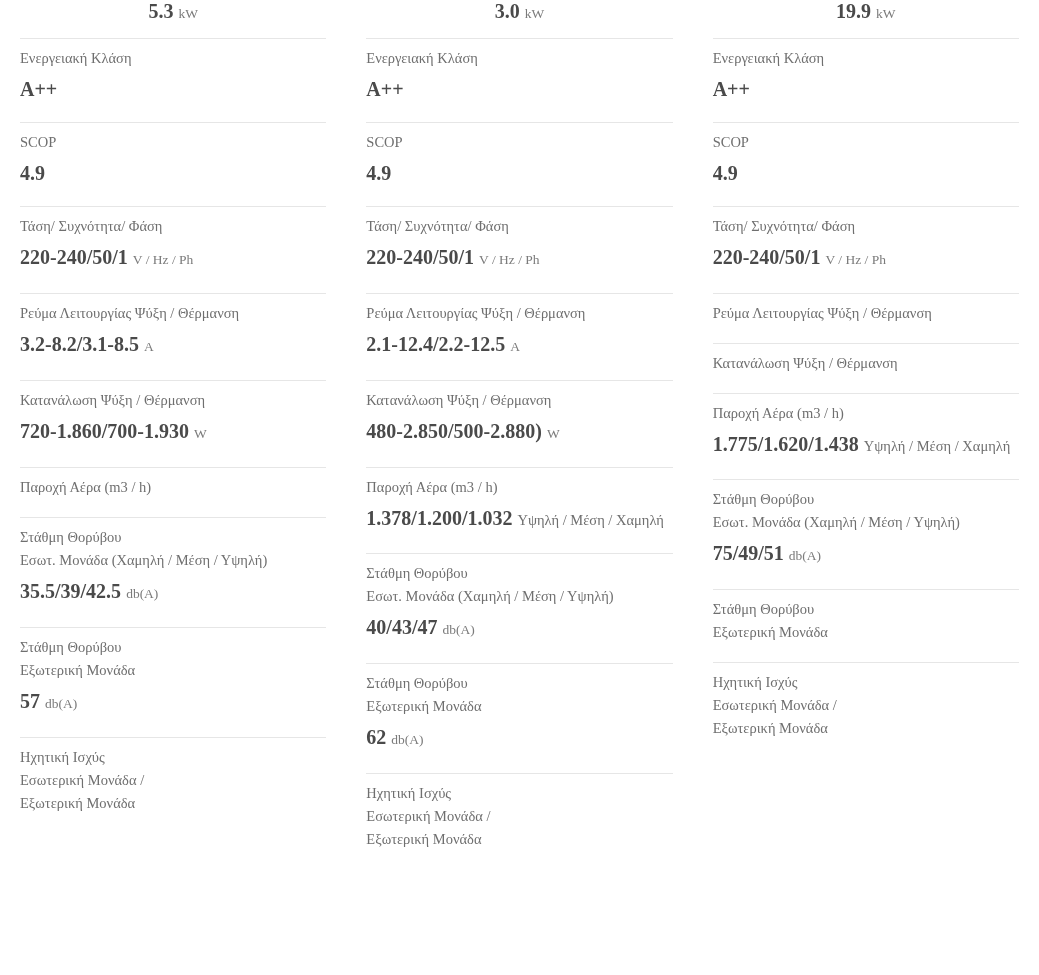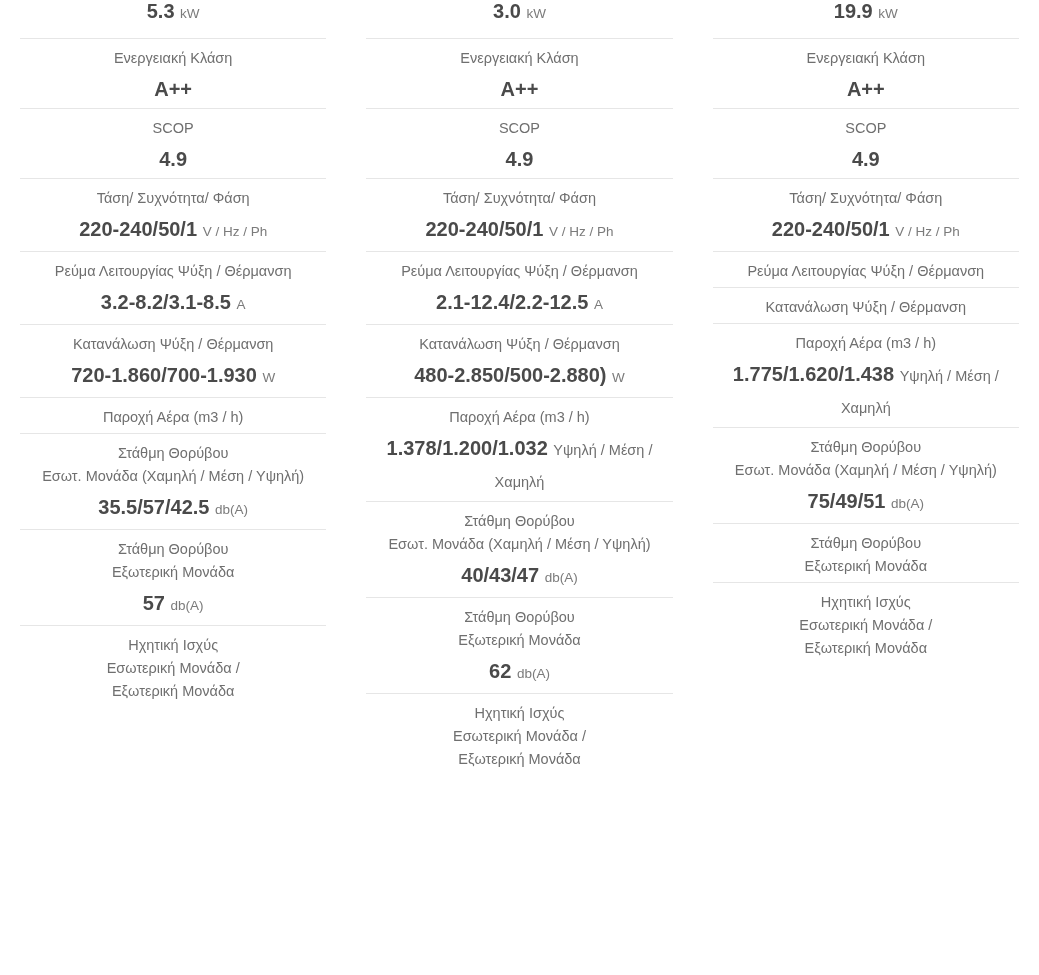--- a/index.html
+++ b/index.html
@@ -12,30 +12,30 @@
     height: 975px;
     font-family: "Liberation Sans", sans-serif;
     color: #666666;
     overflow: hidden;
   }
   .columns {
     display: flex;
     width: 1039px;
     height: 908px;
     box-sizing: border-box;
+    font-family: Liberation Serif, serif;
   }
   .column {
     width: 346.33px;
     box-sizing: border-box;
     padding: 0 20px;
   }
   .spec-row {
     border-bottom: 1px solid #e6e6e6;
-    padding: 8px 0 4px 0;
-    text-align: center;
+    padding: 8px 0 18px 0;
   }
   .spec-row.no-border {
     border-bottom: none;
   }
   .spec-label {
     font-size: 14.5px;
     line-height: 23px;
     color: #6f6f6f;
     font-weight: 400;
   }
@@ -117,21 +117,21 @@
     </div>
 
     <div class="spec-row">
       <div class="spec-label">Παροχή Αέρα (m3 / h)</div>
     </div>
 
     <div class="spec-row">
       <div class="spec-label">Στάθμη Θορύβου</div>
       <div class="spec-label">Εσωτ. Μονάδα (Χαμηλή / Μέση / Υψηλή)</div>
       <div class="spec-value">
-        <span>35.5/57/42.5</span>
+        <span>35.5/39/42.5</span>
         <span class="unit">db(A)</span>
       </div>
     </div>
 
     <div class="spec-row">
       <div class="spec-label">Στάθμη Θορύβου</div>
       <div class="spec-label">Εξωτερική Μονάδα</div>
       <div class="spec-value">
         <span>57</span>
         <span class="unit">db(A)</span>

